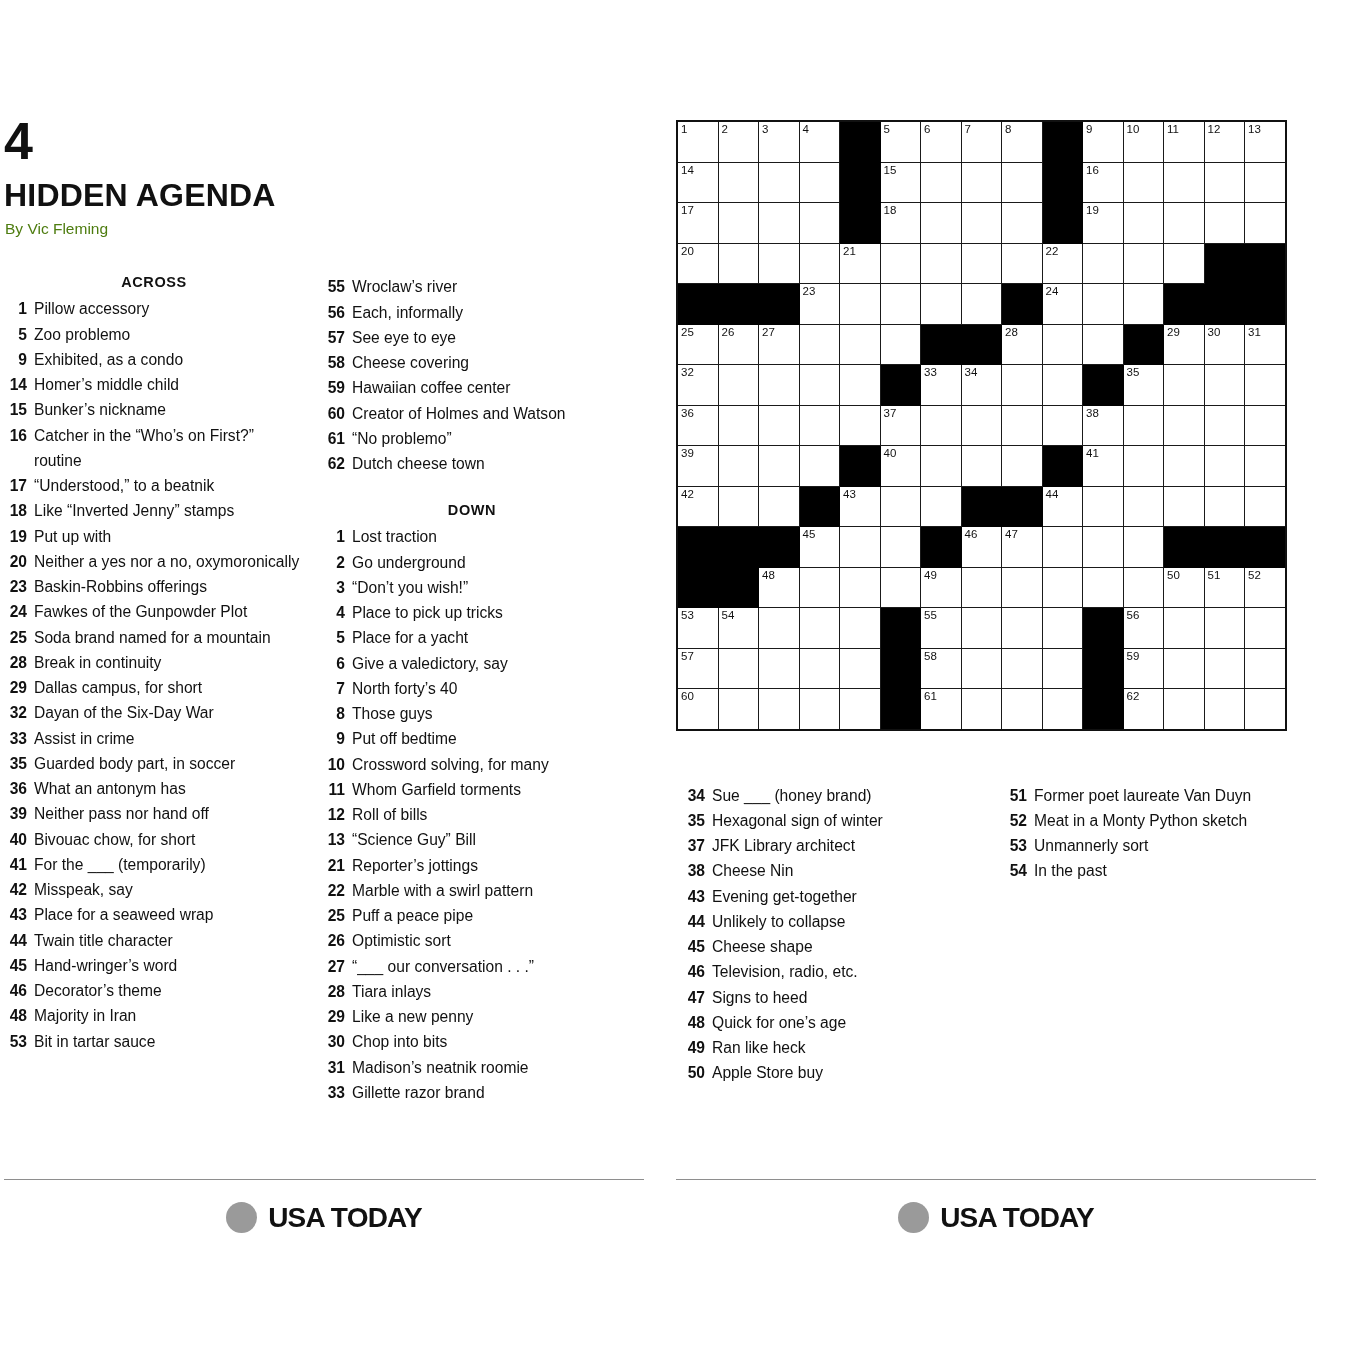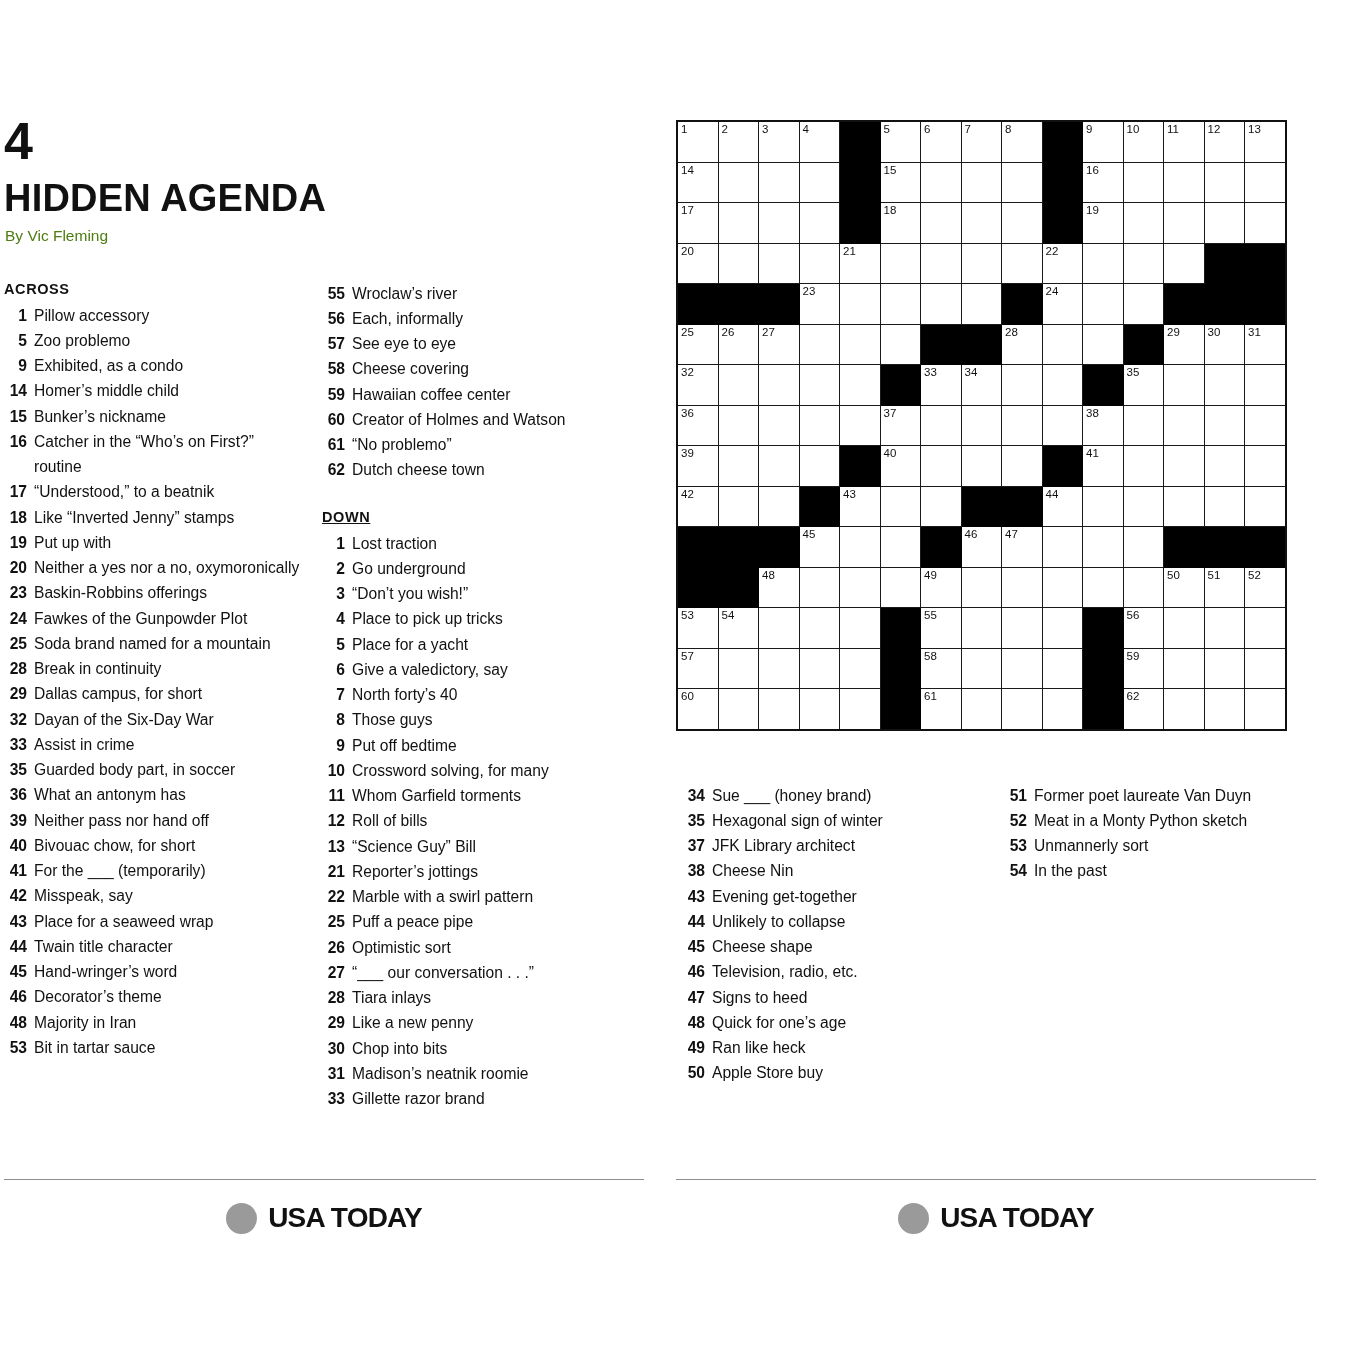--- a/index.html
+++ b/index.html
@@ -34,21 +34,21 @@
   
   .puzzle-number {
     font-size: 52px;
     font-weight: 700;
     line-height: 0.9;
     letter-spacing: -1px;
     margin: 0;
     padding: 118px 0 0 4px;
   }
   .puzzle-title {
-    font-size: 38px;
+    font-size: 32px;
     font-weight: 700;
     letter-spacing: 0.2px;
     margin: 0;
     padding: 14px 0 0 4px;
     line-height: 1.05;
   }
   .puzzle-byline {
     font-size: 15.5px;
     font-weight: 400;
     margin: 0;
@@ -64,22 +64,23 @@
   }
   .clue-col { width: 300px; }
   .clue-col.narrow { width: 300px; }
 
   .clue-heading {
     font-size: 14.5px;
     font-weight: 700;
     letter-spacing: 0.6px;
     margin: 0 0 6px 0;
     padding-left: 0;
-  }
-  .clue-heading.spaced { margin-top: 26px; text-decoration: underline; }
+    text-align: center;
+  }
+  .clue-heading.spaced { margin-top: 26px; }
 
   ol.clue-list {
     list-style: none;
     margin: 0;
     padding: 0;
   }
   .clue {
     display: flex;
     align-items: flex-start;
     font-size: 15.6px;
@@ -146,21 +147,21 @@
     left: 0;
     right: 0;
   }
   .footer-rule {
     height: 1px;
     background: #8e8e8e;
     width: 100%;
   }
   .footer-logo {
     display: flex;
-    align-items: flex-end;
+    align-items: flex-start;
     justify-content: center;
     gap: 11px;
     padding-top: 22px;
   }
   .logo-dot {
     width: 31px;
     height: 31px;
     border-radius: 50%;
     background: #9a9a9a;
     display: block;

